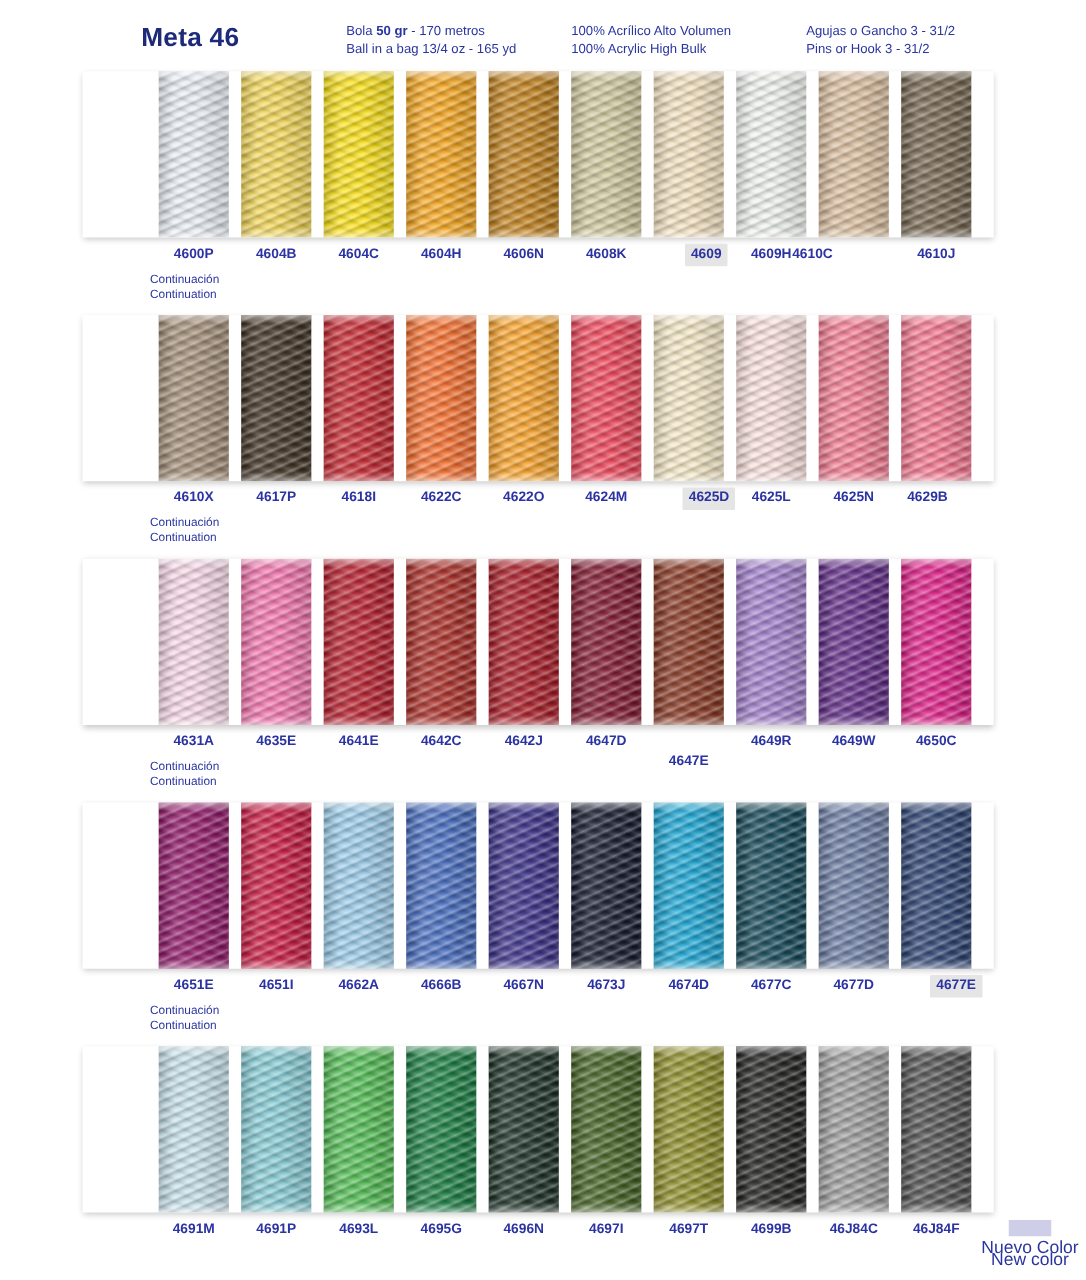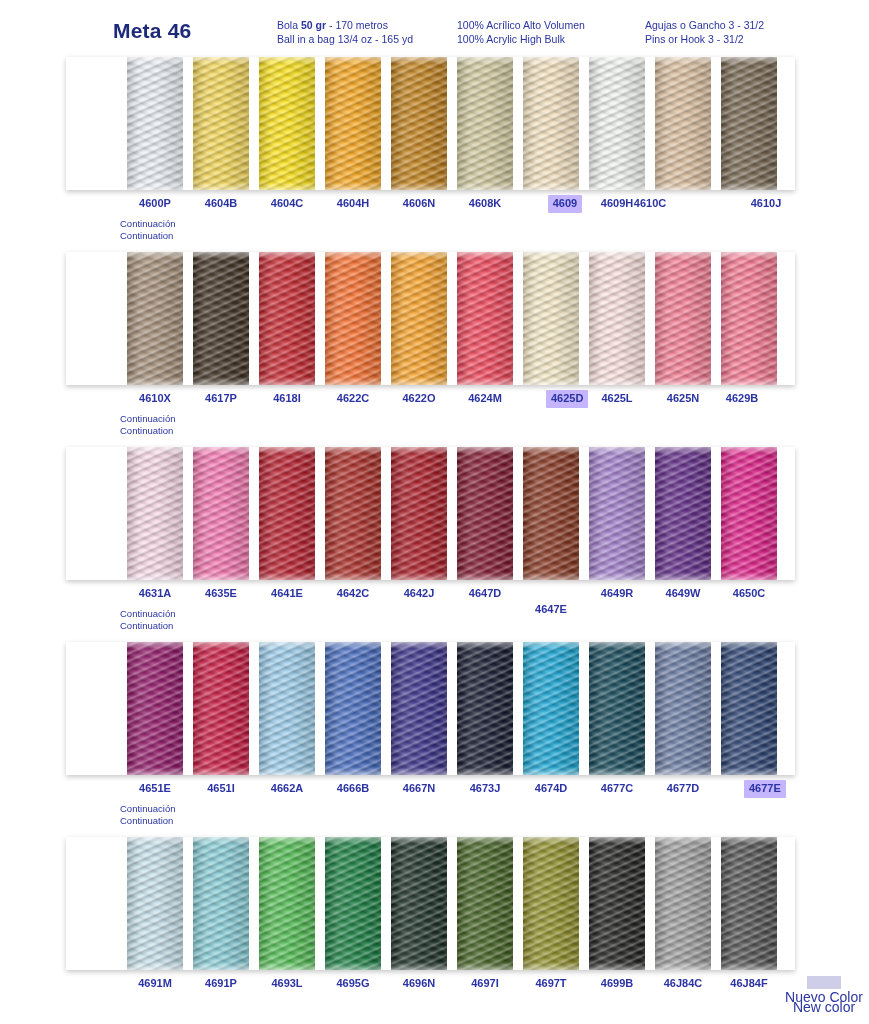--- a/index.html
+++ b/index.html
@@ -131,21 +131,21 @@
     color: #2b33a3;
     line-height: 15px;
     white-space: nowrap;
   }
   .label .txt {
     display: inline-block;
     padding: 1px 5px 2px 5px;
     border-radius: 1px;
   }
   .label.is-new .txt {
-    background: #c4b5fd;
+    background: #e5e5e5;
     margin-left: 28px;
   }
 
   
   .continuation {
     position: absolute;
     left: 120px;
     font-size: 9.5px;
     line-height: 11.5px;
     color: #2a35a0;
@@ -256,21 +256,21 @@
       <div class="labels">
         <div class="label" style="left: 56px; width: 66px;"><span class="txt">4600P</span></div>
         <div class="label" style="left: 122px; width: 66px;"><span class="txt">4604B</span></div>
         <div class="label" style="left: 188px; width: 66px;"><span class="txt">4604C</span></div>
         <div class="label" style="left: 254px; width: 66px;"><span class="txt">4604H</span></div>
         <div class="label" style="left: 320px; width: 66px;"><span class="txt">4606N</span></div>
         <div class="label" style="left: 386px; width: 66px;"><span class="txt">4608K</span></div>
         <div class="label is-new" style="left: 452px; width: 66px;"><span class="txt">4609</span></div>
         <div class="label" style="left: 518px; width: 66px;"><span class="txt">4609H</span></div>
         <div class="label" style="left: 551px; width: 66px;"><span class="txt">4610C</span></div>
-        <div class="label" style="left: 667px; width: 66px;"><span class="txt">4610J</span></div>
+        <div class="label" style="left: 650px; width: 66px;"><span class="txt">4610J</span></div>
       </div>
       <div class="continuation" style="top: 161px;">
         <span>Continuación</span>
         <span>Continuation</span>
       </div>
     </div>
     <div class="row" style="top: 252px;">
       <div class="panel">
         <div class="swatches">
           <div class="swatch" title="4610X" style="left: 61px; width: 56px; background: rgb(160, 138, 115);">

